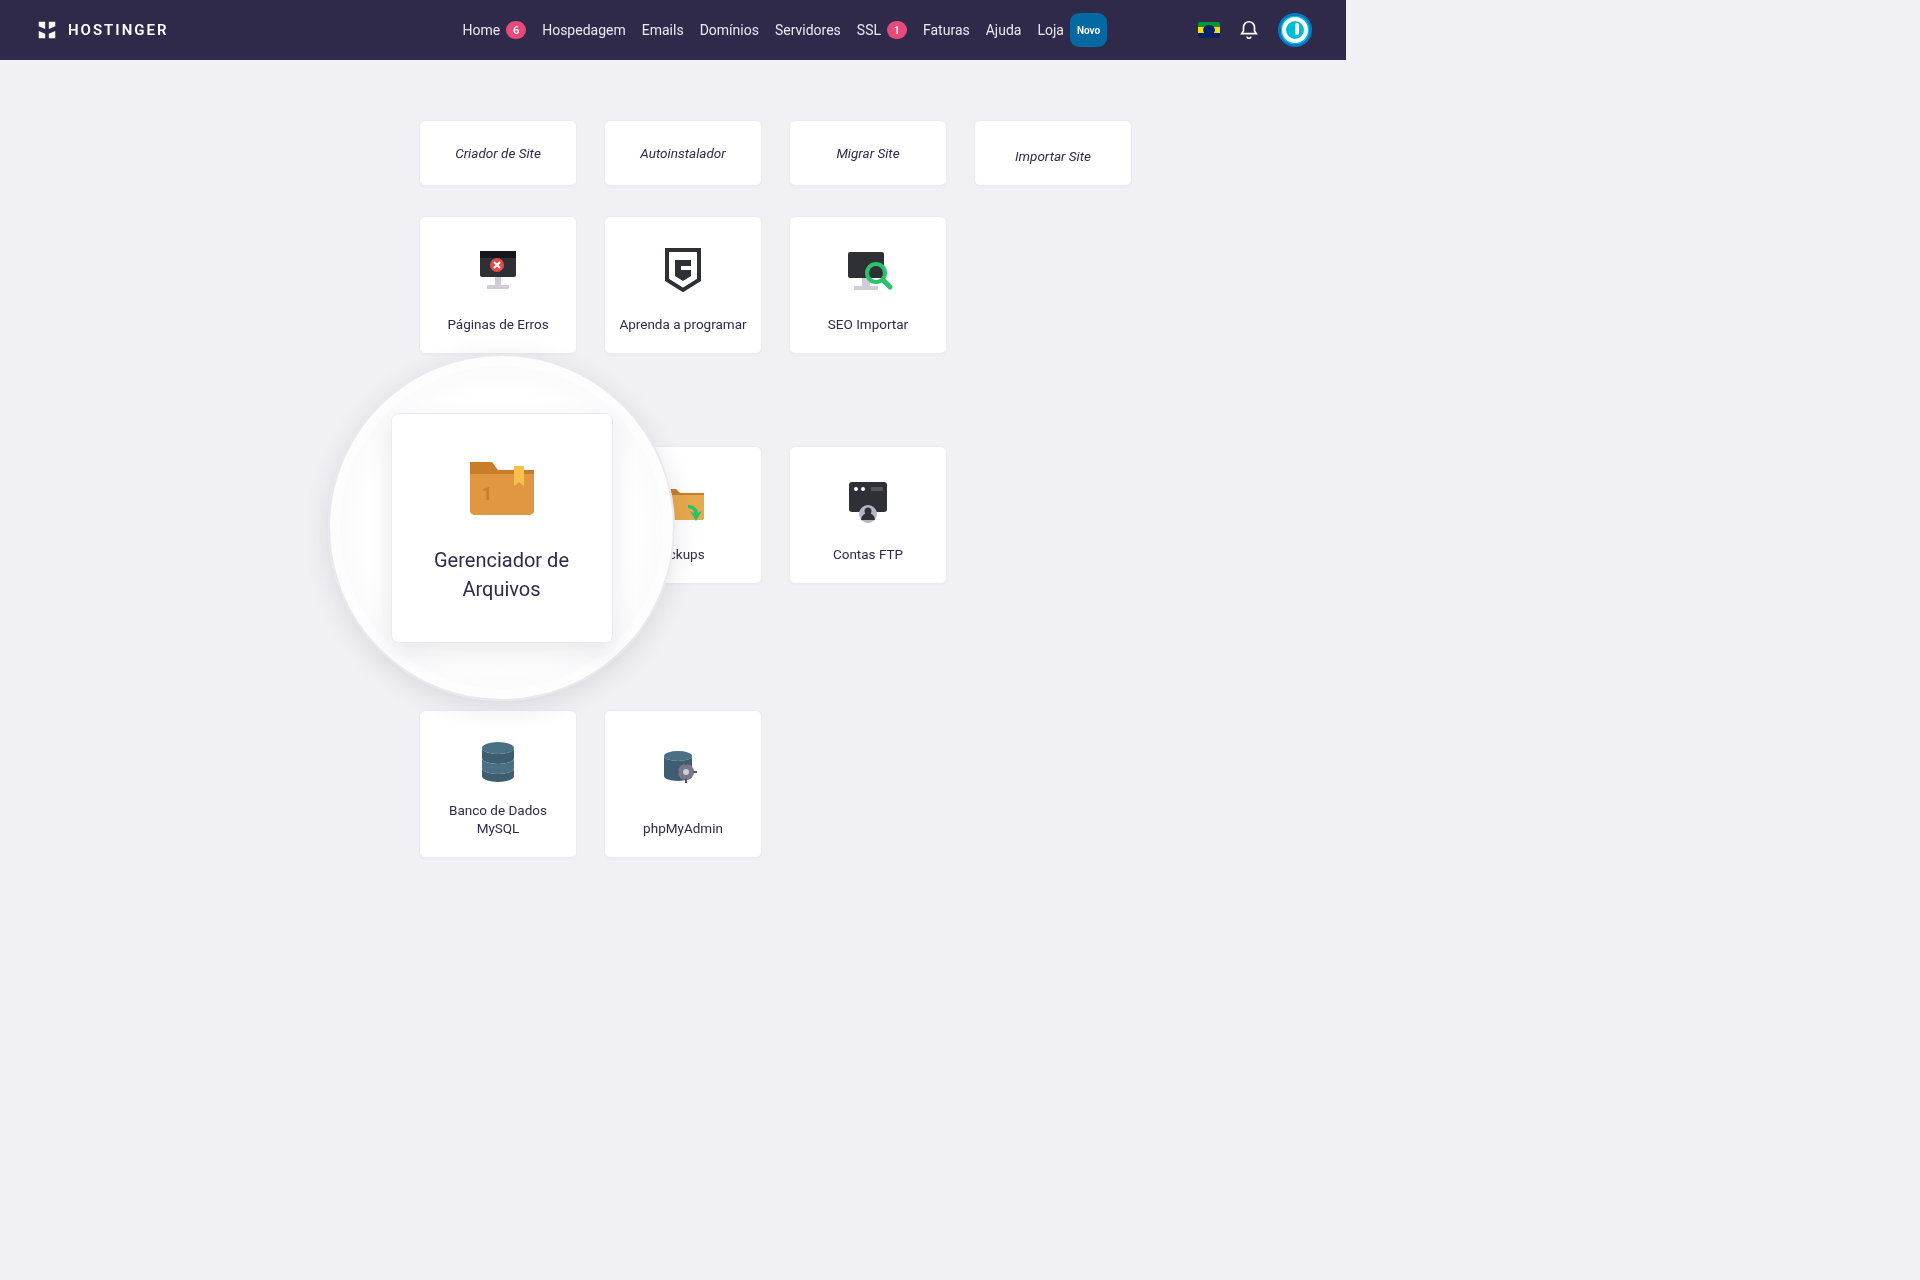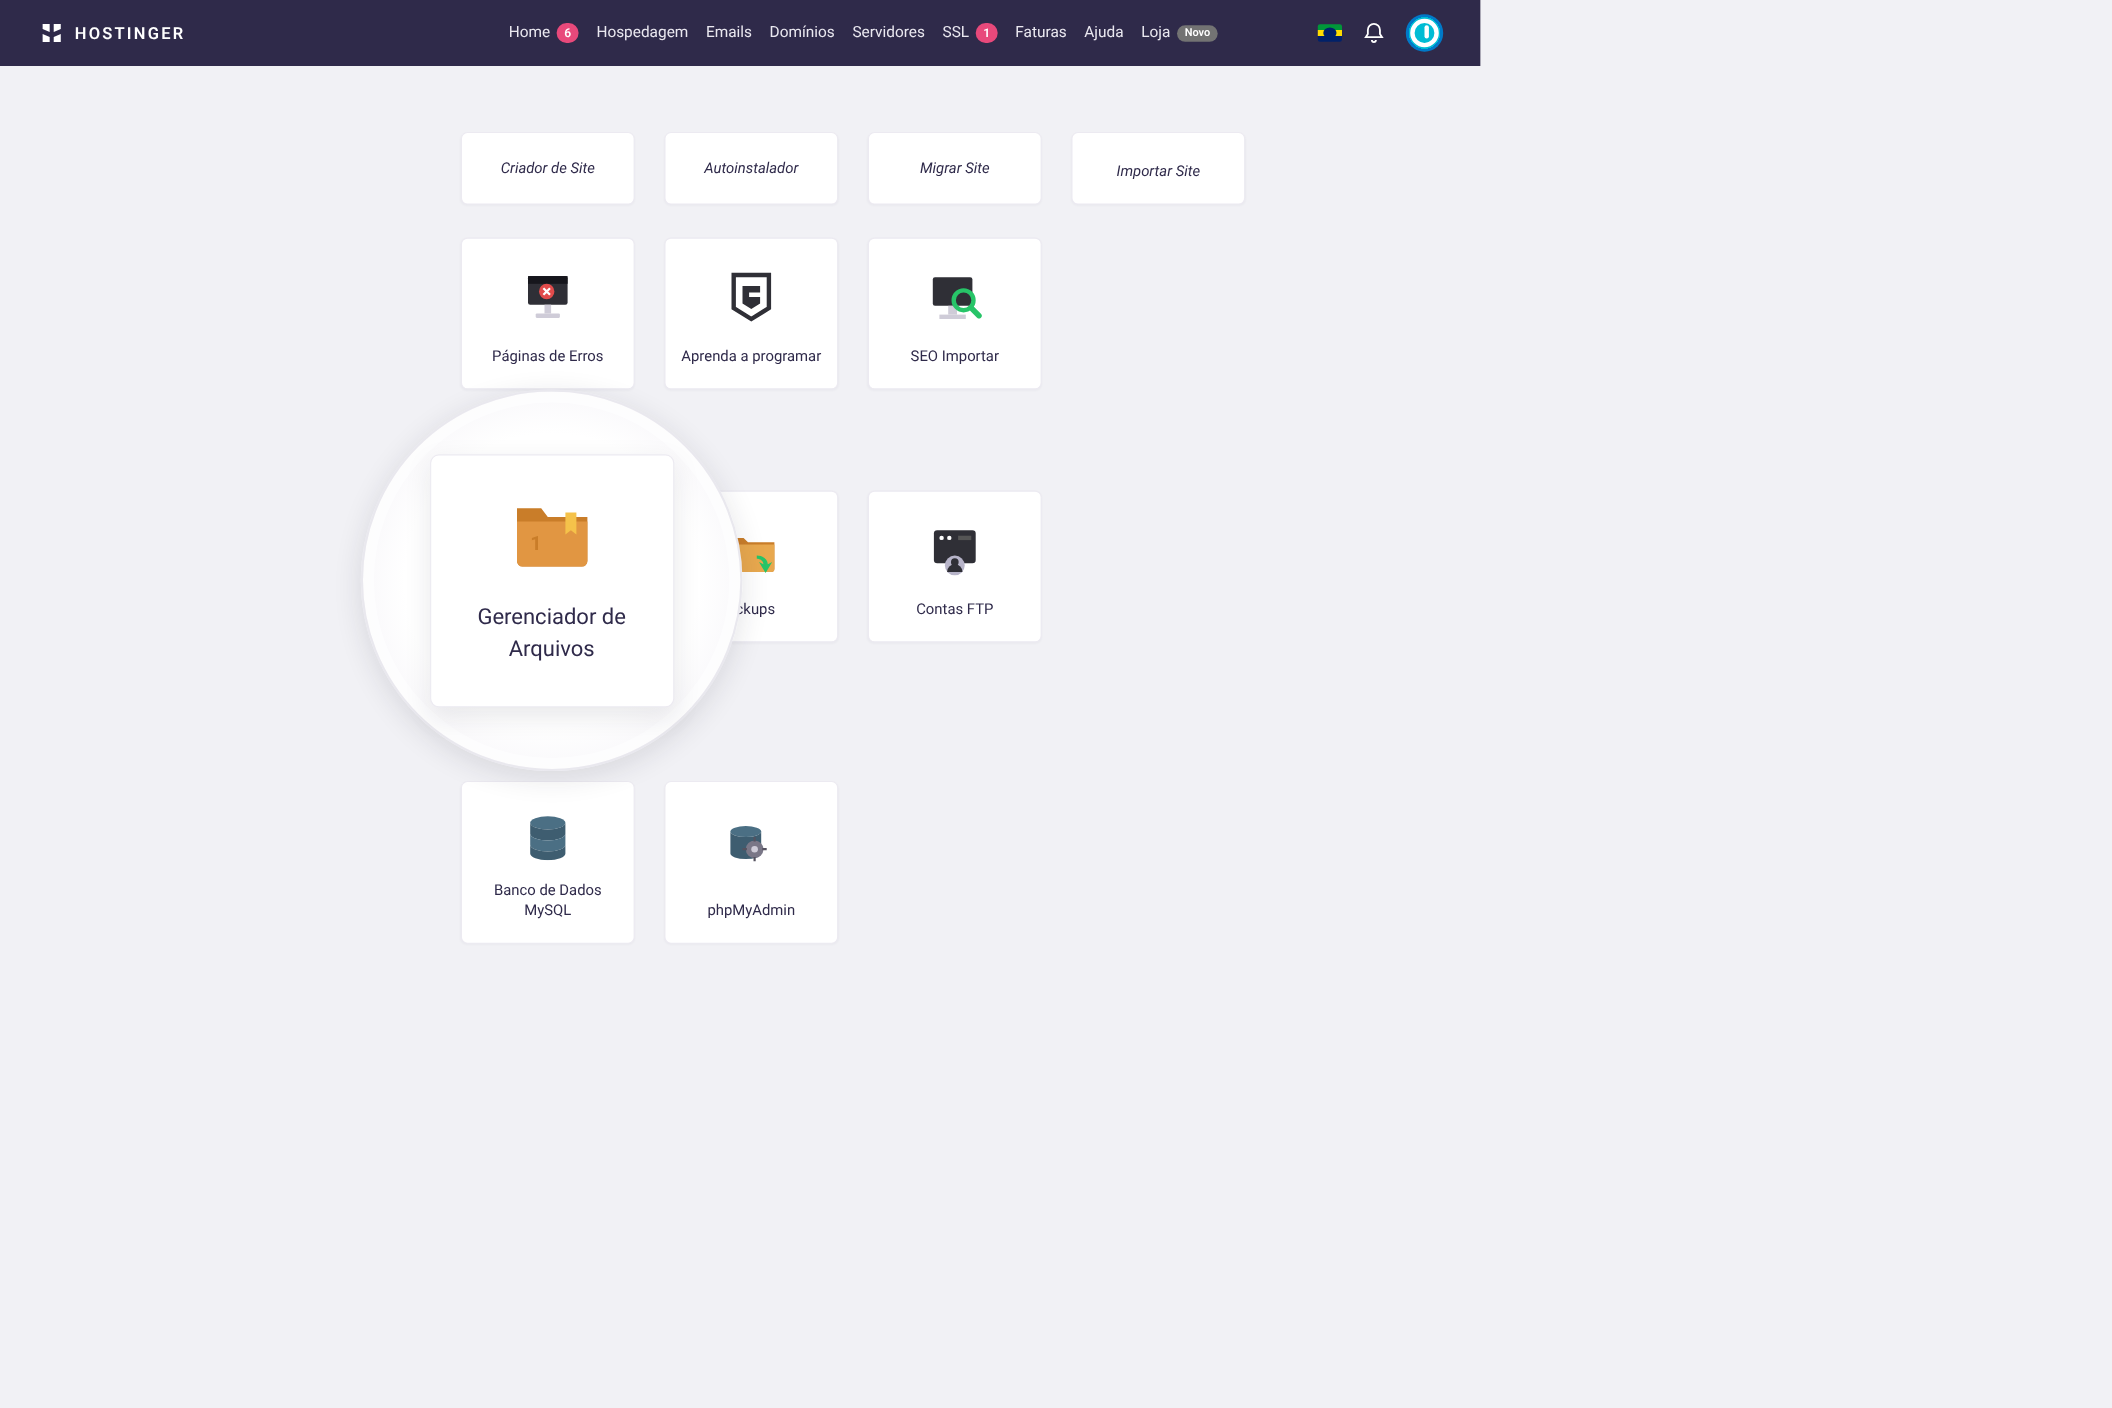--- a/index.html
+++ b/index.html
@@ -39,21 +39,21 @@
   .nav-item {
     display: flex; align-items: center; gap: 6px;
     color: #eae8f0; cursor: pointer;
   }
   .badge {
     display: inline-flex; align-items: center; justify-content: center;
     min-width: 20px; height: 18px; padding: 0 6px;
     border-radius: 9px; font-size: 11px; font-weight: 600; color: #fff;
   }
   .badge-pink { background: #e8497b; }
-  .badge-pink-wide { background: #737373; font-weight:600; font-size:10px; padding:0 7px; height:15px; }
+  .badge-pink-wide { background: #0369a1; font-weight:600; font-size:10px; padding:0 7px; height:34px; }
   .topbar-right {
     margin-left: auto; display: flex; align-items: center; gap: 18px;
   }
   .flag { width:22px; height:16px; background:linear-gradient(to bottom,#009739 0 33%,#FEDD00 33% 66%,#012169 66% 100%); border-radius:2px; position:relative; }
   .flag::after{content:'';position:absolute;inset:3px 5px;border-radius:50%;background:#012169;}
   .bell { color:#fff; }
   .avatar {
     width:34px;height:34px;border-radius:50%;
     background:radial-gradient(circle at center,#00bcd4 0 60%,#0079c8 60% 100%);
     display:flex;align-items:center;justify-content:center;

